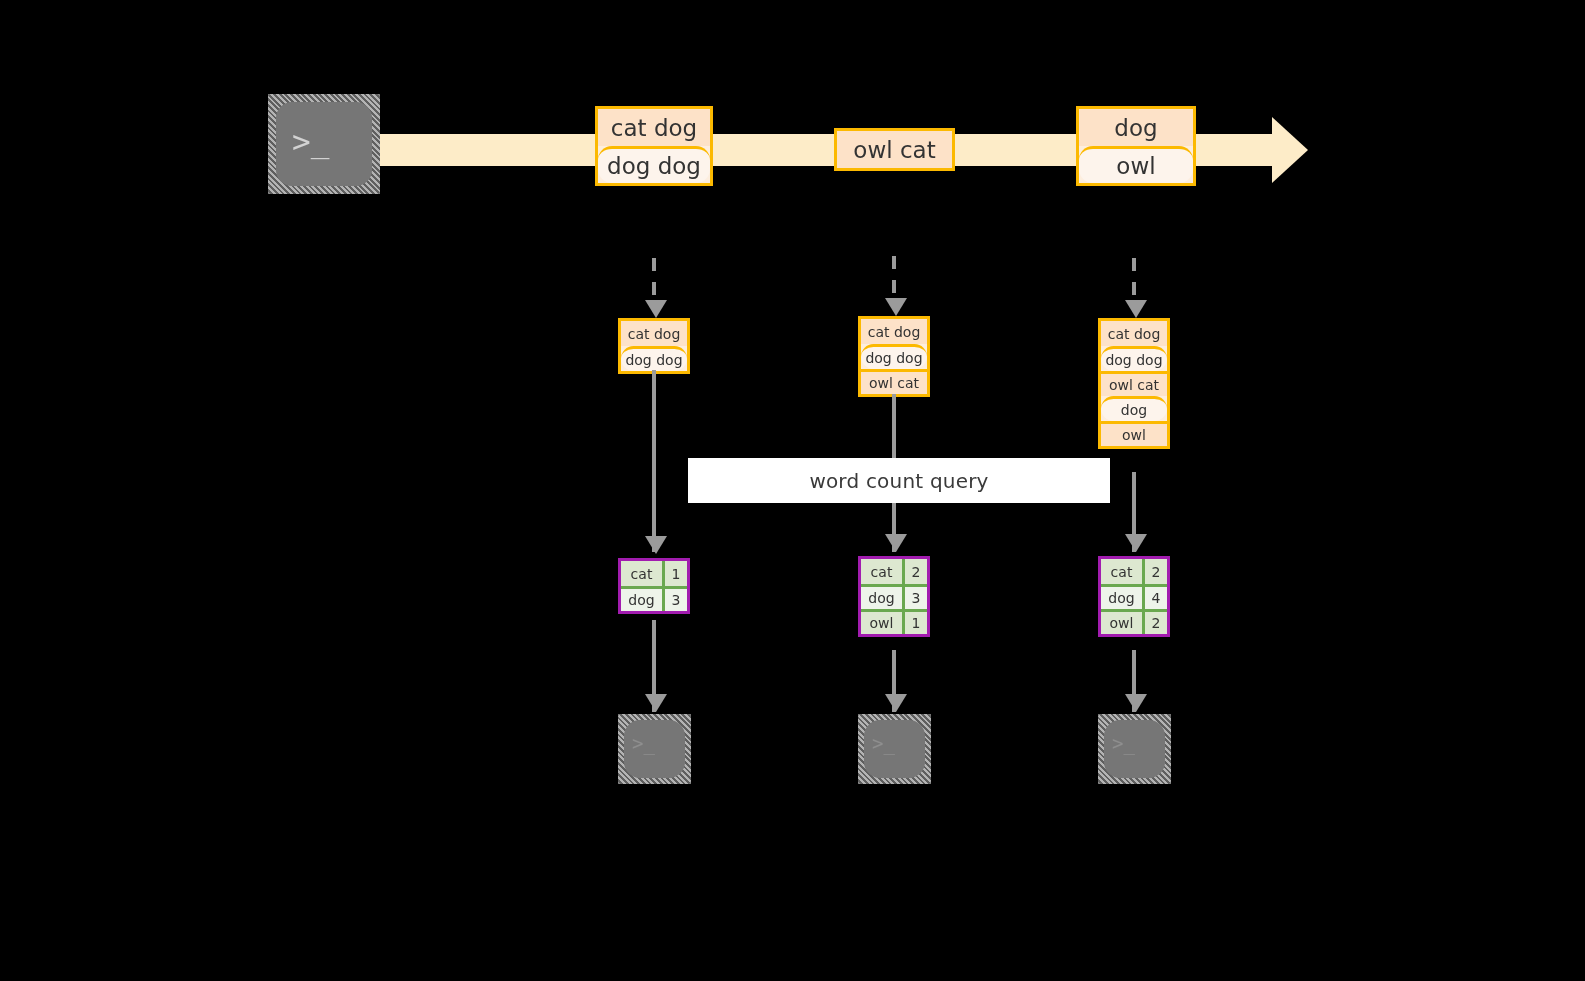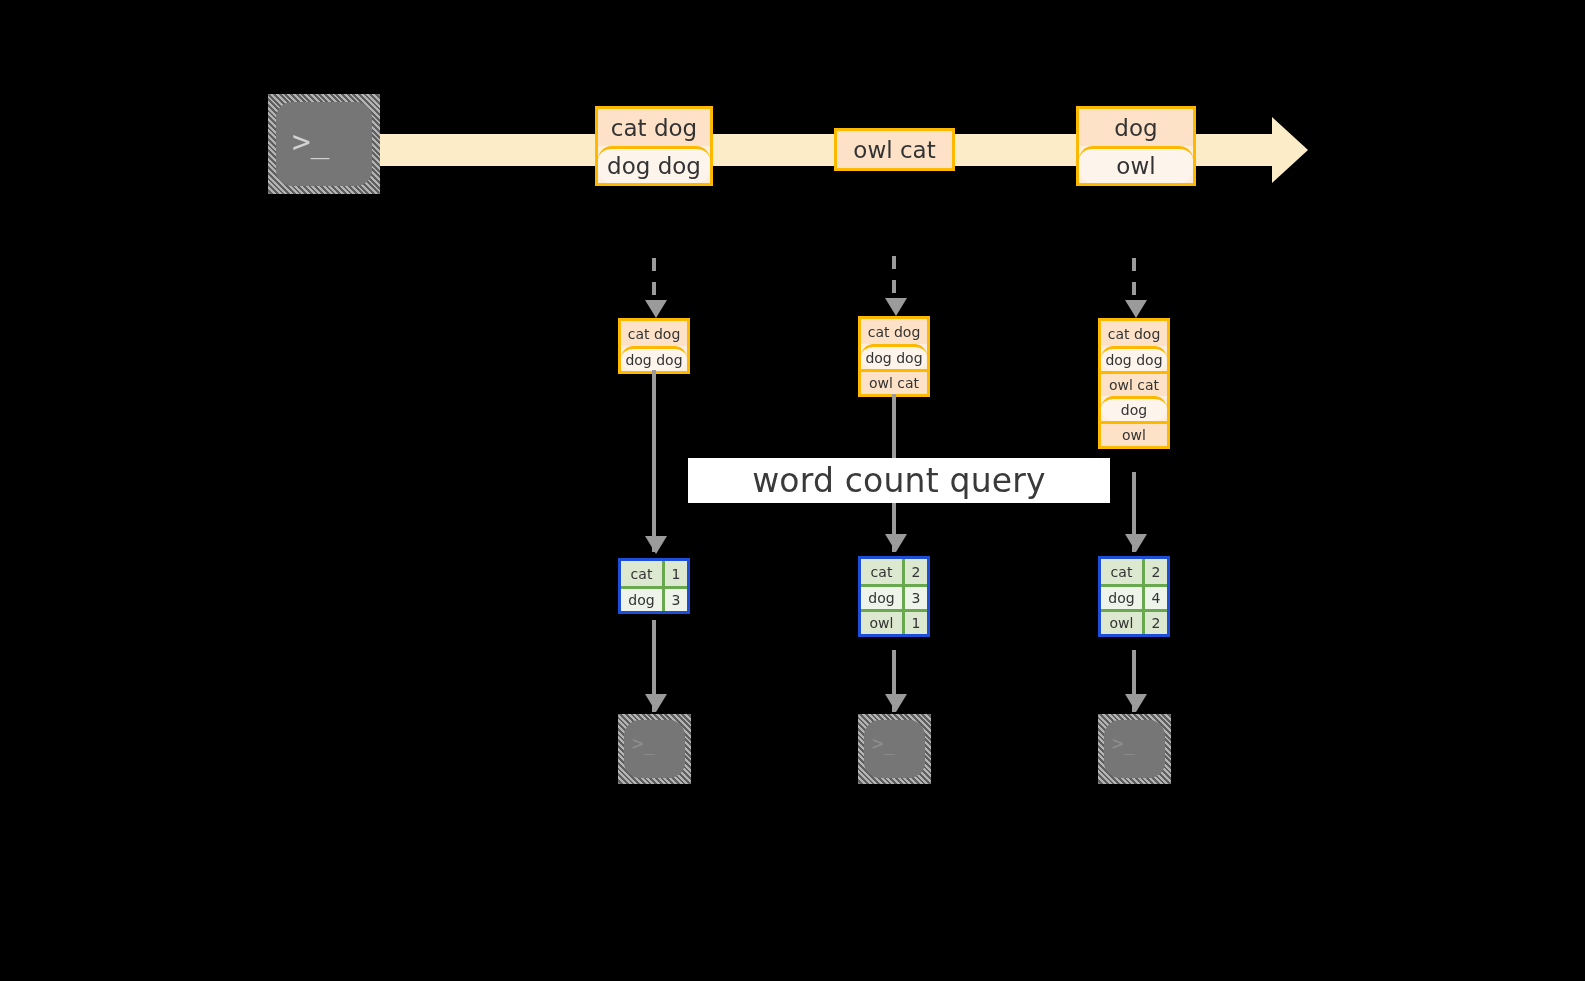--- a/index.html
+++ b/index.html
@@ -106,21 +106,21 @@
   .msg.stack { width: 72px; }
   .msg.stack .row { height: 25px; font-size: 14px; }
   .msg.stack.s1 { left: 618px; top: 318px; }
   .msg.stack.s2 { left: 858px; top: 316px; }
   .msg.stack.s3 { left: 1098px; top: 318px; }
 
   
   .table {
     position: absolute;
     box-sizing: border-box;
-    border: 3px solid #1d4ed8;
+    border: 3px solid #a21caf;
     background: #7dd3fc;
   }
   .table .trow {
     display: flex;
     box-sizing: border-box;
     height: 25px;
   }
   .table .trow + .trow { border-top: 3px solid #6aa84f; }
   .table .trow.shade-a .cell { background: #dde8d0; }
   .table .trow.shade-b .cell { background: #eef4ea; }
@@ -167,21 +167,21 @@
     left: 688px;
     top: 458px;
     width: 422px;
     height: 45px;
     background: #ffffff;
     display: flex;
     align-items: center;
     justify-content: center;
   }
   .banner span {
-    font-size: 33px;
+    font-size: 20px;
     color: #3a3a3a;
     letter-spacing: 0.2px;
     white-space: nowrap;
   }
 </style>
 </head>
 <body>
 
 <div id="stage">
 

